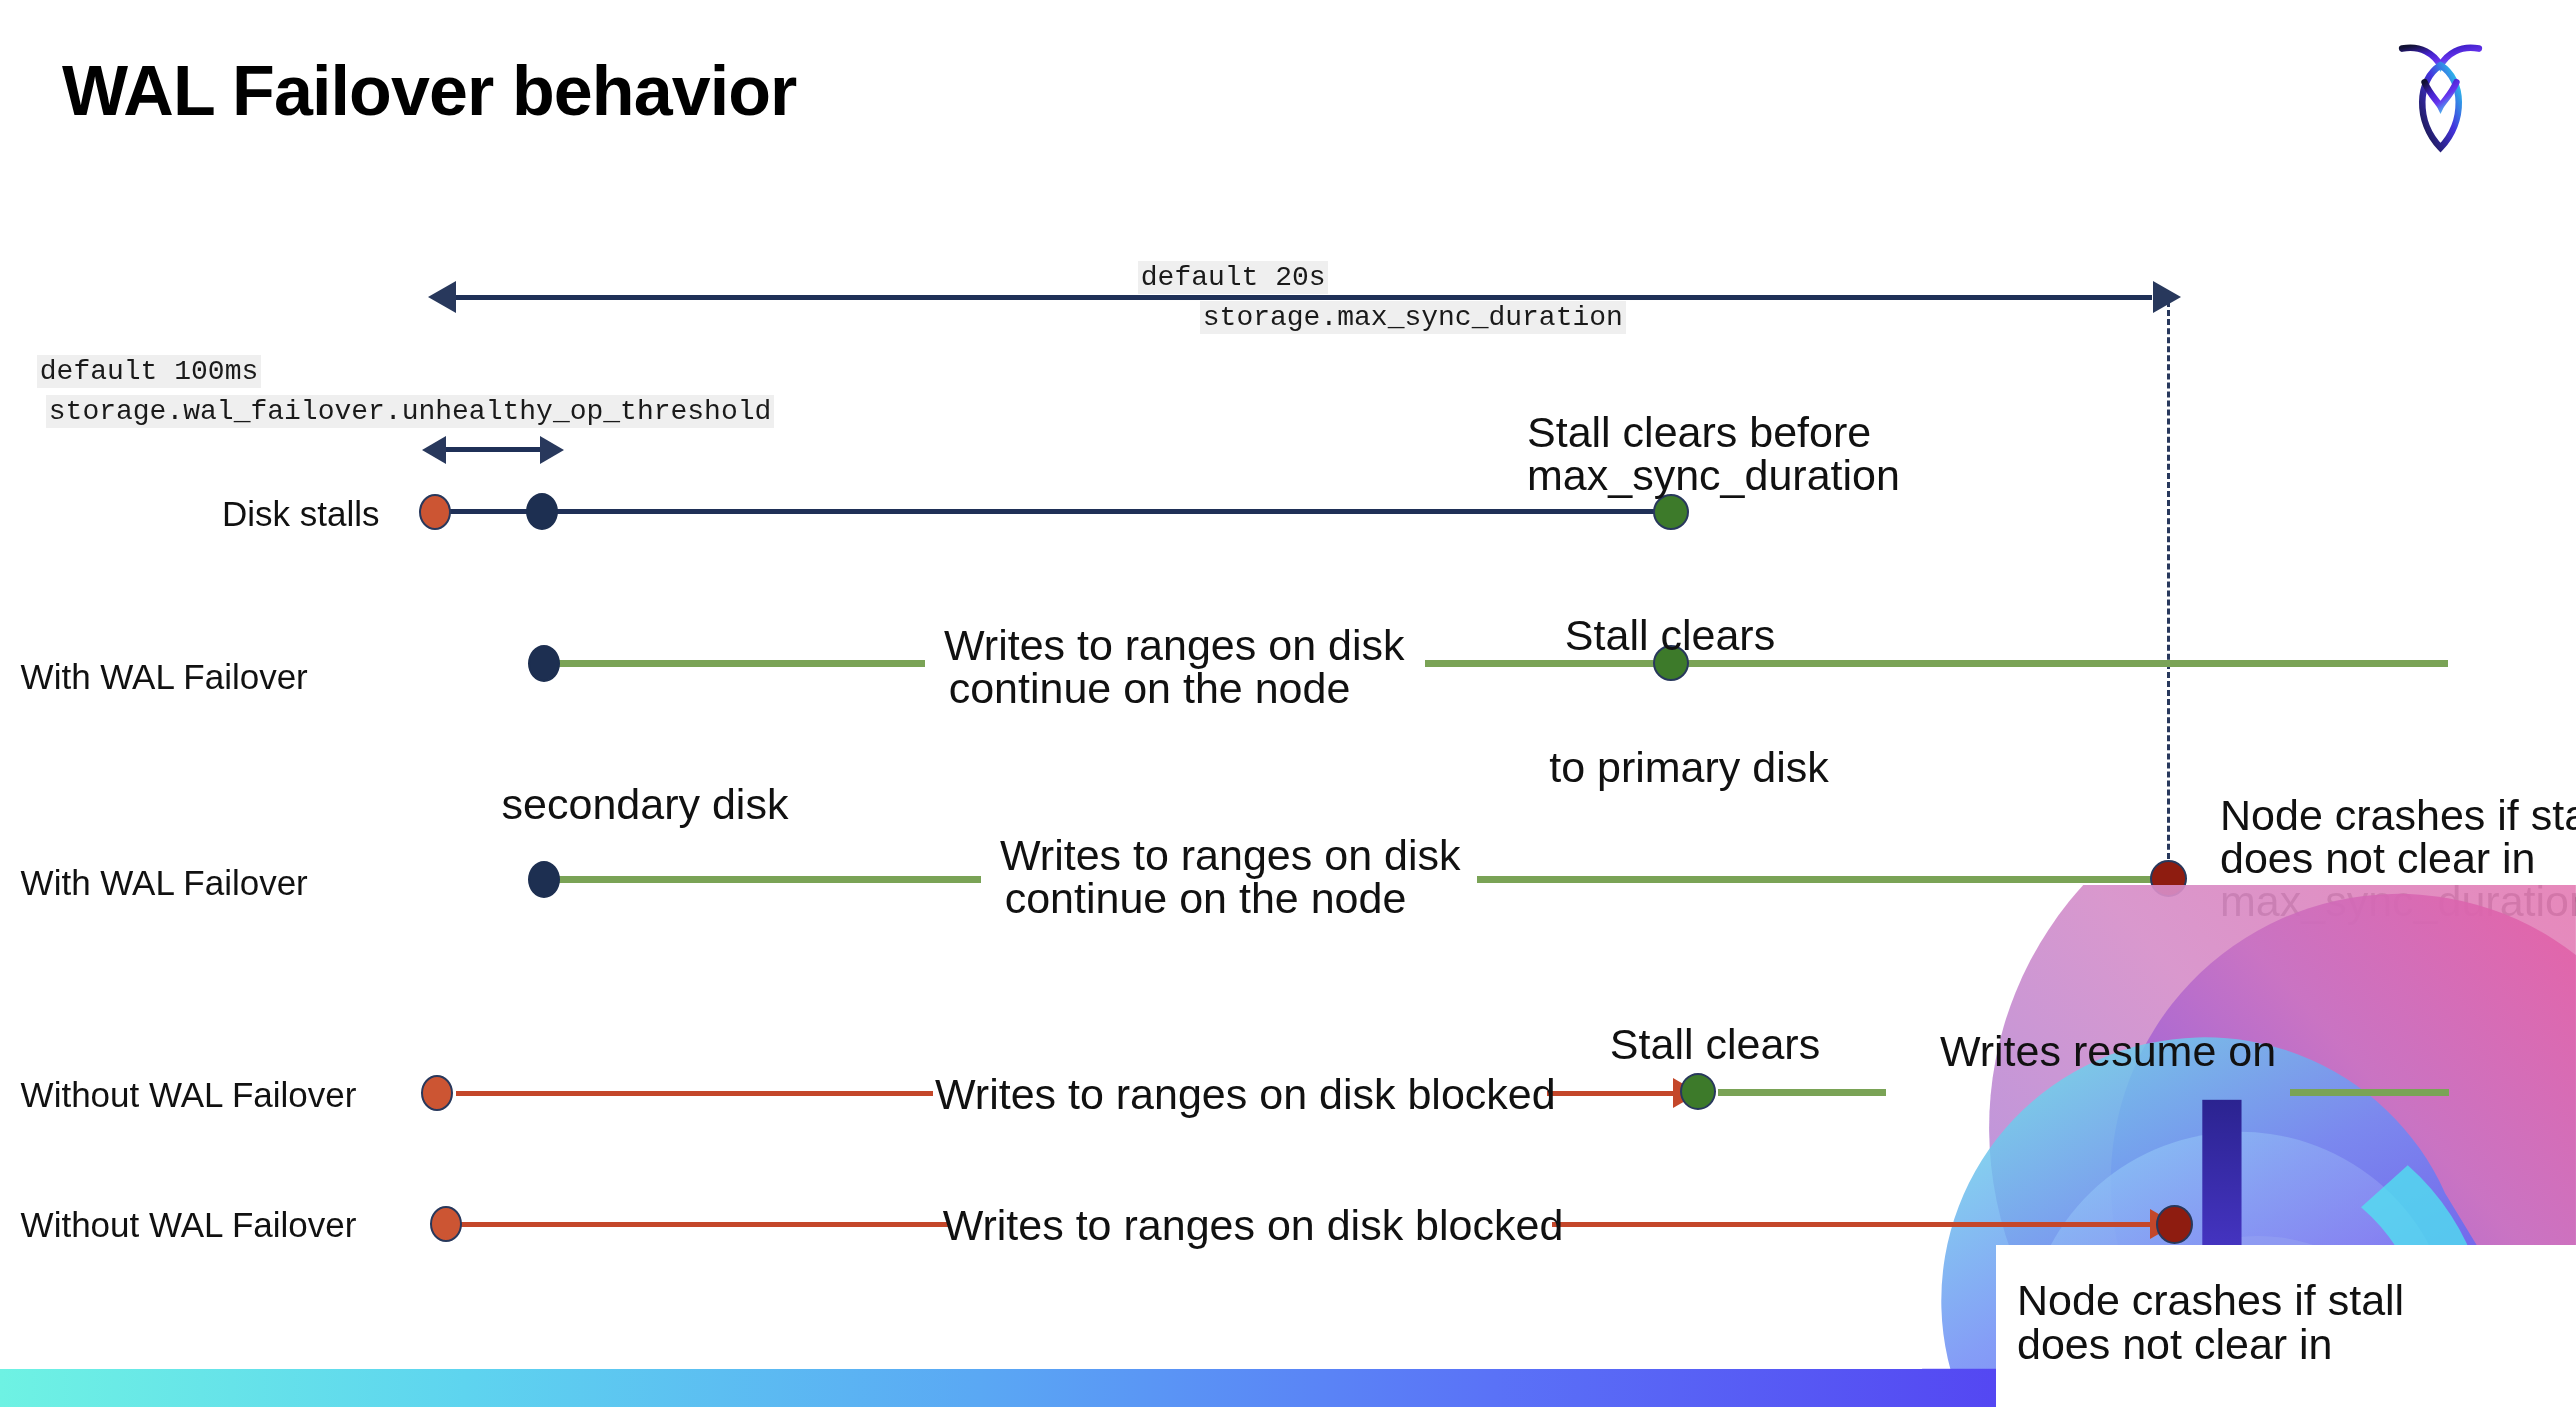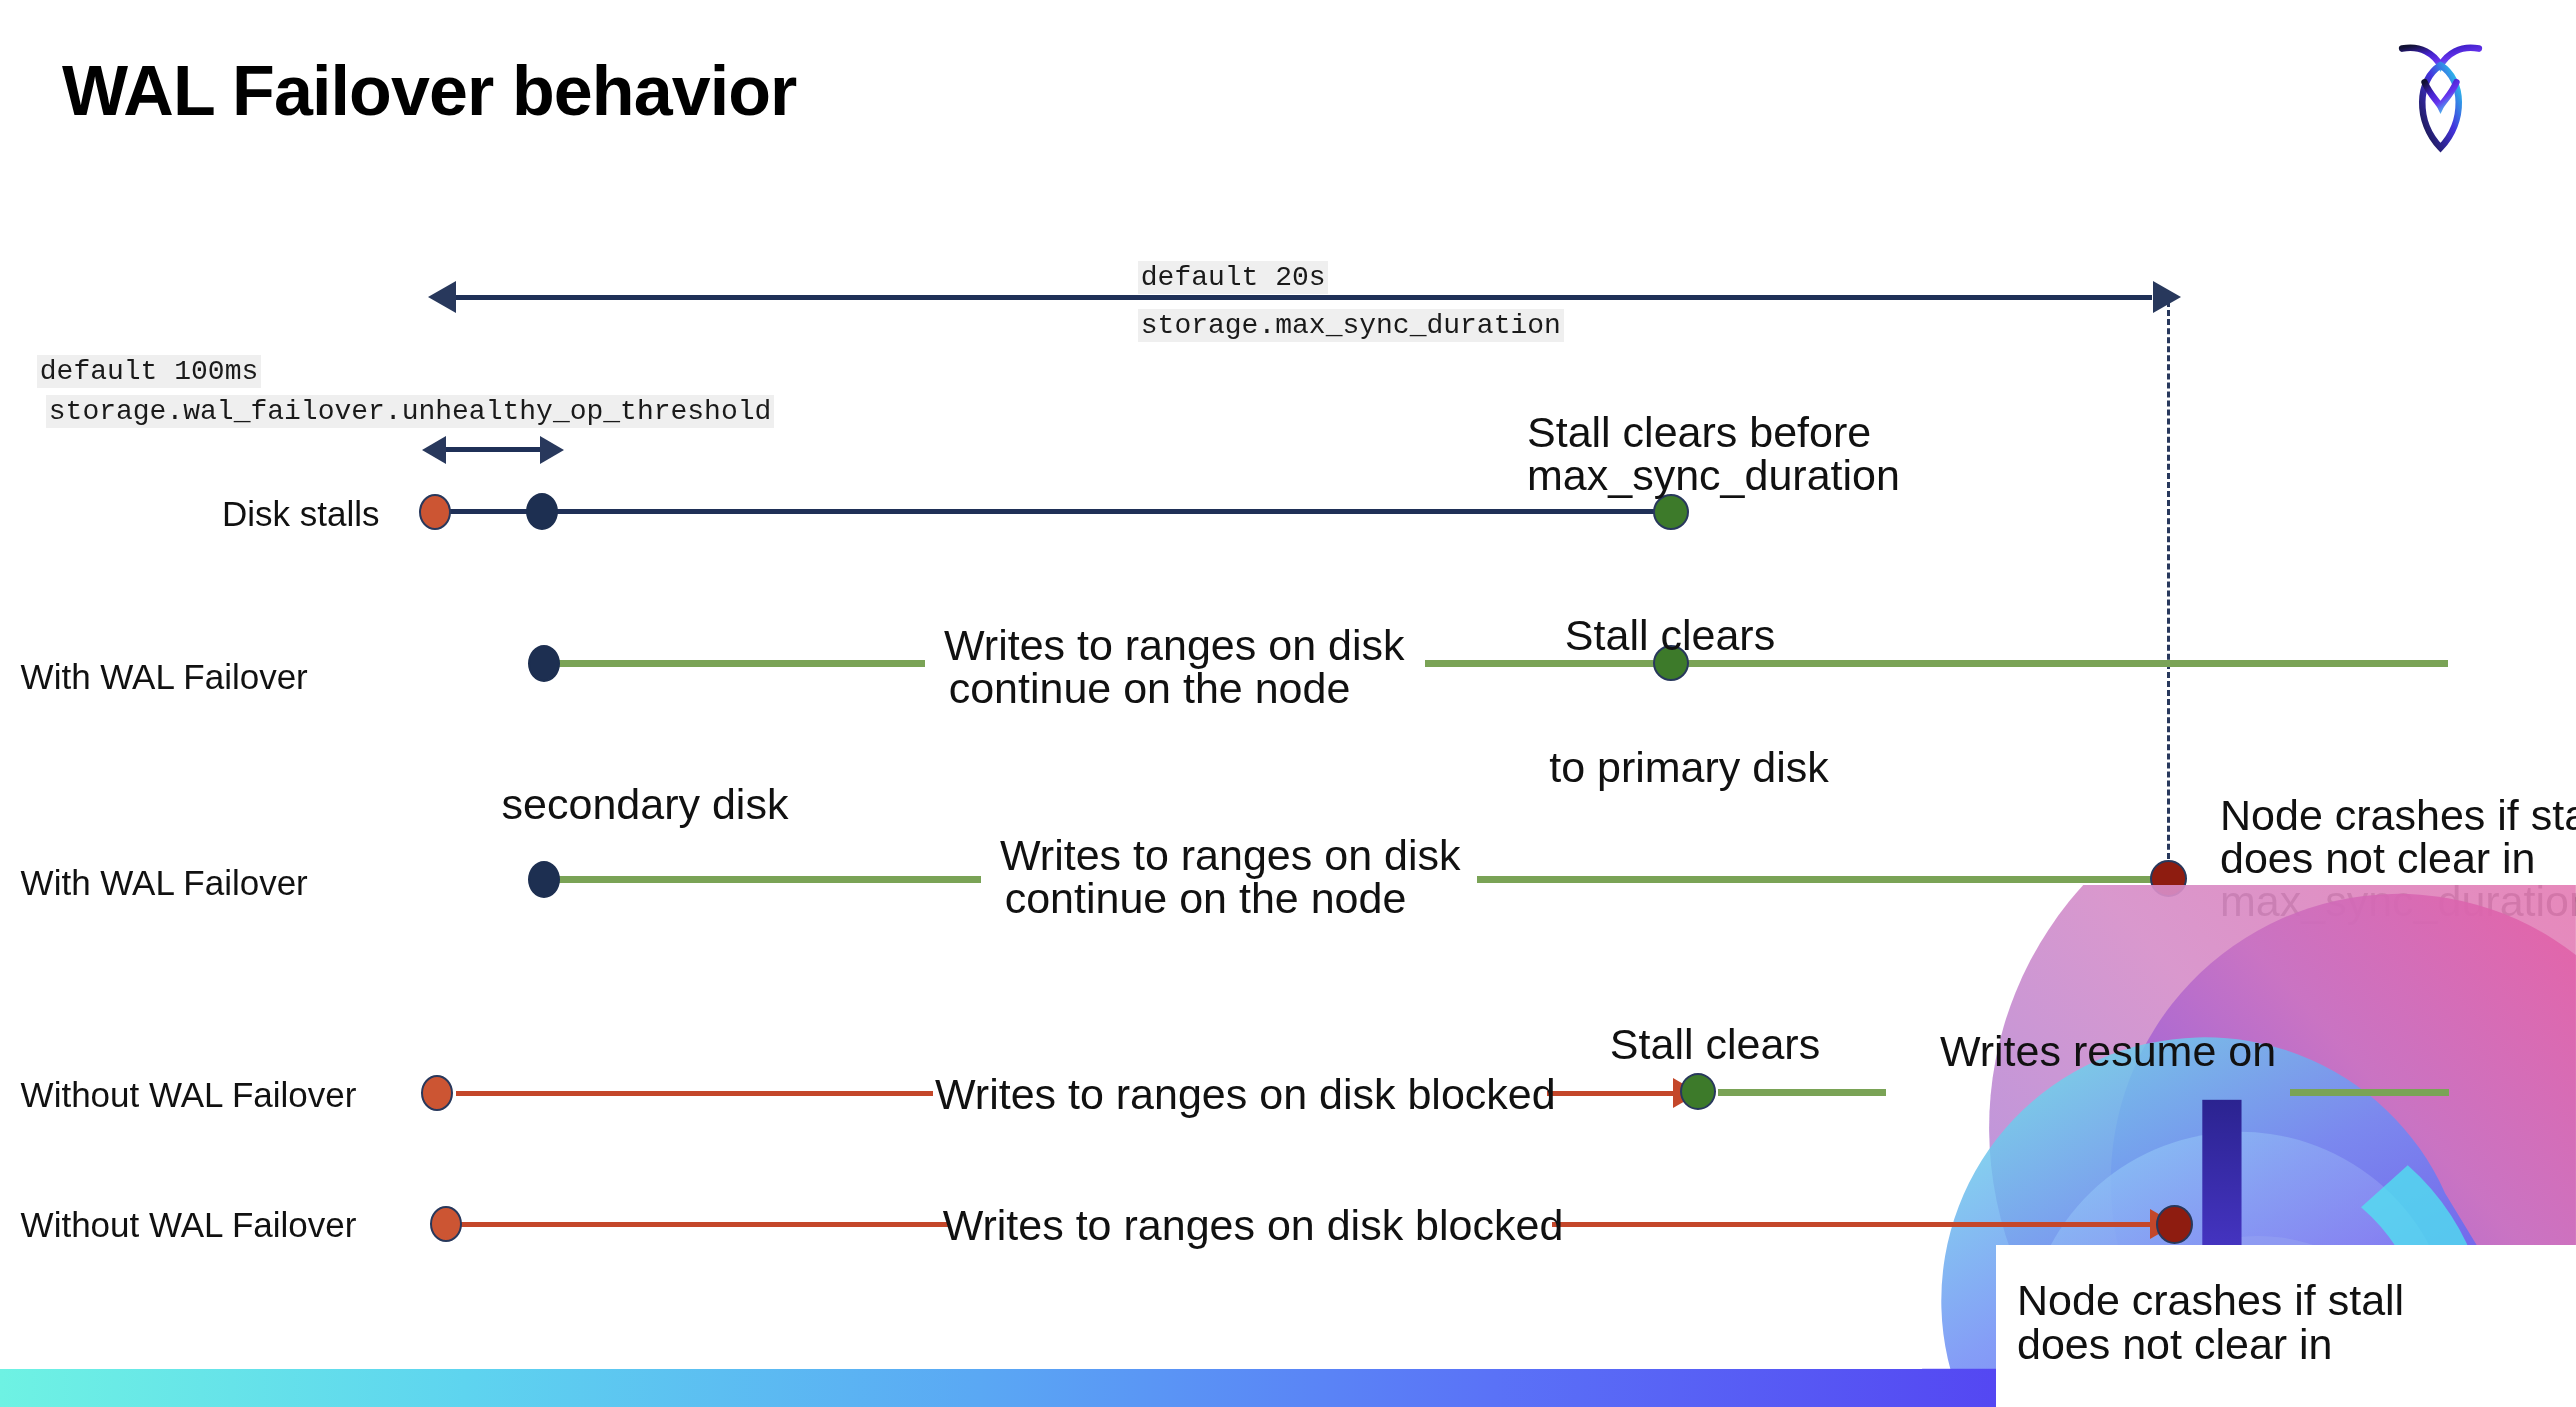--- a/index.html
+++ b/index.html
@@ -88,21 +88,21 @@
     </svg>
   </div>
 
   <div class="line navy-line abs" style="left:456px;top:295px;width:1696px;"></div>
   <div class="ah ah-left-navy abs" style="left:428px;top:281px;"></div>
   <div class="ah ah-right-navy abs" style="left:2153px;top:281px;"></div>
 
   <div class="abs mono" style="left:1138px;top:257px;">
     <span>default 20s</span>
   </div>
-  <div class="abs mono" style="left:1138px;top:297px;margin-top:8px;">
+  <div class="abs mono" style="left:1200px;top:297px;">
     <span>storage.max_sync_duration</span>
   </div>
 
   <div class="dash-v abs" style="left:2167px;top:301px;height:576px;"></div>
 
   <div class="abs mono" style="left:37px;top:351px;">
     <span>default 100ms</span>
   </div>
   <div class="abs mono" style="left:37px;top:391px;padding-left:9px;">
     <span>storage.wal_failover.unhealthy_op_threshold</span>

